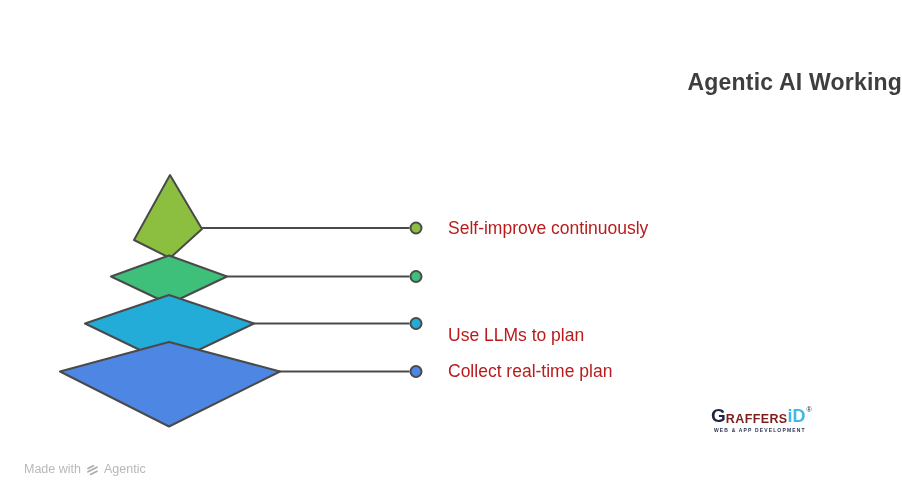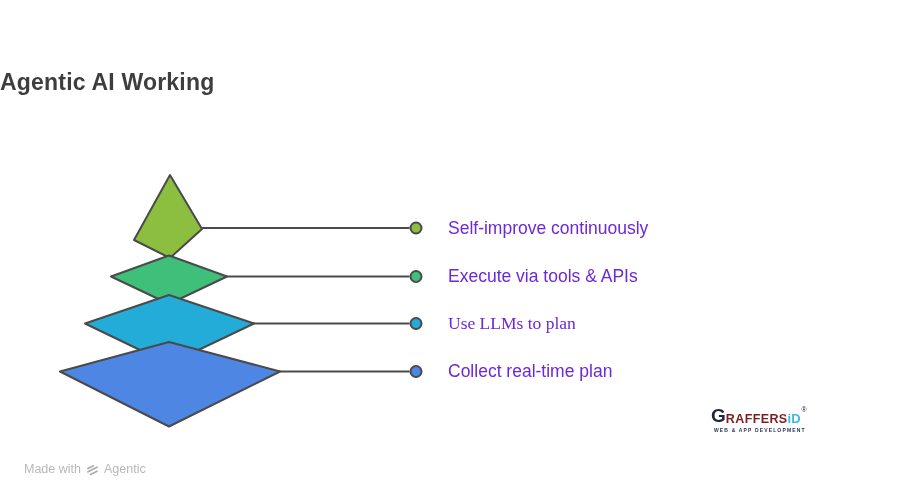--- a/index.html
+++ b/index.html
@@ -3,49 +3,49 @@
 <meta charset="utf-8">
 <style>
   * { margin: 0; padding: 0; box-sizing: border-box; }
   body { background: #ffffff; font-family: "Liberation Sans", sans-serif; }
   .canvas {
     position: relative; width: 902px; height: 499px;
     background: #ffffff; overflow: hidden;
   }
   .title {
     position: absolute; top: 69px; left: 0; width: 100%;
-    text-align: left; font-size: 23px; font-weight: 700;
+    text-align: right; font-size: 23px; font-weight: 700;
     color: #3E3E3E; letter-spacing: 0.2px;
   }
   .diagram-svg { position: absolute; left: 0; top: 0; }
   .diagram-svg polygon { stroke: #4A4A4A; stroke-width: 2; stroke-linejoin: round; }
   .diagram-svg line { stroke: #4A4A4A; stroke-width: 2; }
   .diagram-svg circle { stroke: #4A4A4A; stroke-width: 2; }
   .layer-label {
     position: absolute; left: 448px; height: 26px; line-height: 26px;
-    font-size: 17.5px; color: #6d28d9; white-space: nowrap;
+    font-size: 17.5px; color: #b91c1c; white-space: nowrap;
   }
   .label-1 { top: 215px; }
   .label-2 { top: 263px; }
-  .label-3 { top: 310px; font-family: Liberation Serif, serif; }
+  .label-3 { top: 322px; }
   .label-4 { top: 358px; }
   .napkin-credit {
     position: absolute; left: 24px; top: 462px;
     display: flex; align-items: center; gap: 5px;
     font-size: 12.5px; color: #B8B8B8; cursor: pointer; text-align: right;
   }
   .napkin-icon { display: inline-block; }
   .napkin-icon path { stroke: #ABABAB; stroke-width: 1.7; stroke-linecap: round; fill: none; }
   .graffersid-logo {
     position: absolute; left: 711px; top: 406px; width: 100px;
   }
   .logo-row { display: flex; align-items: flex-end; line-height: 1; }
   .logo-g { font-size: 19px; font-weight: 700; color: #1C2442; }
   .logo-raffers { font-size: 12.5px; font-weight: 700; color: #7f1d1d; letter-spacing: 0.4px; }
-  .logo-id { font-size: 13px; font-weight: 700; color: #3FB9EA; }
+  .logo-id { font-size: 18px; font-weight: 700; color: #3FB9EA; }
   .logo-reg { font-size: 7px; color: #1C2442; margin-left: 1px; align-self: flex-start; }
   .logo-tagline {
     font-size: 5px; letter-spacing: 1.15px; color: #2A3350;
     margin-top: 2px; padding-left: 3px; white-space: nowrap; font-weight: 700;
   }
 </style>
 </head>
 <body>
 
 <div class="canvas">
@@ -64,21 +64,20 @@
     <polygon points="169,295 254,323.5 169,364 85,323.5" fill="#24ACD9"></polygon>
     <polygon points="169,342 280,371.5 169,426.5 60,371.5" fill="#4E86E4"></polygon>
 
     <circle cx="416" cy="228" r="5.5" fill="#8CBE3F"></circle>
     <circle cx="416" cy="276.5" r="5.5" fill="#3EC07B"></circle>
     <circle cx="416" cy="323.5" r="5.5" fill="#24ACD9"></circle>
     <circle cx="416" cy="371.5" r="5.5" fill="#4E86E4"></circle>
   </svg>
 
   <div class="layer-label label-1">Self-improve continuously</div>
-  <div class="layer-label label-2">Execute via tools &amp; APIs</div>
   <div class="layer-label label-3">Use LLMs to plan</div>
   <div class="layer-label label-4">Collect real-time plan</div>
 
   <div class="napkin-credit">
     <span>Made with</span>
     <svg class="napkin-icon" width="13" height="13" viewBox="0 0 13 13">
       <path d="M2 5.6 L7.4 2.8"></path>
       <path d="M2 8.8 L11 4.2"></path>
       <path d="M4.6 11.4 L11 8.2"></path>
     </svg>

